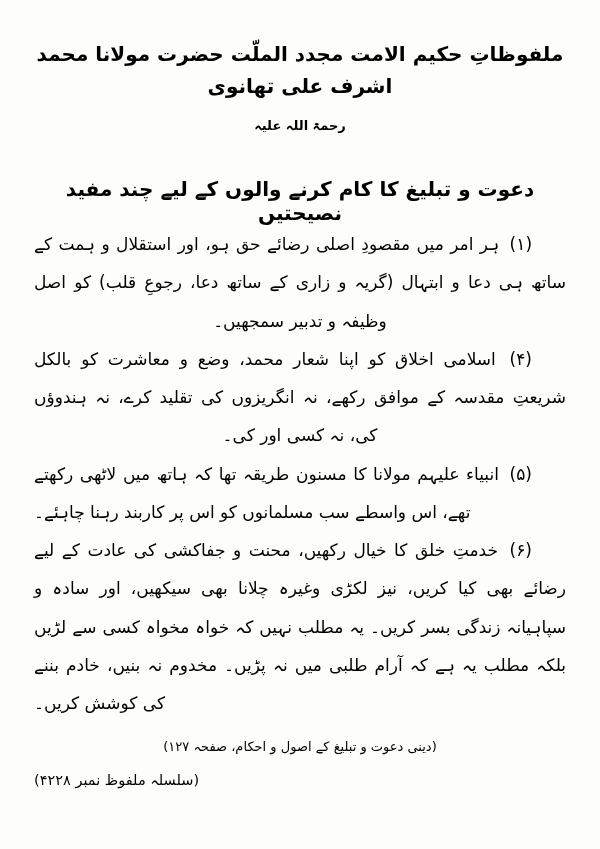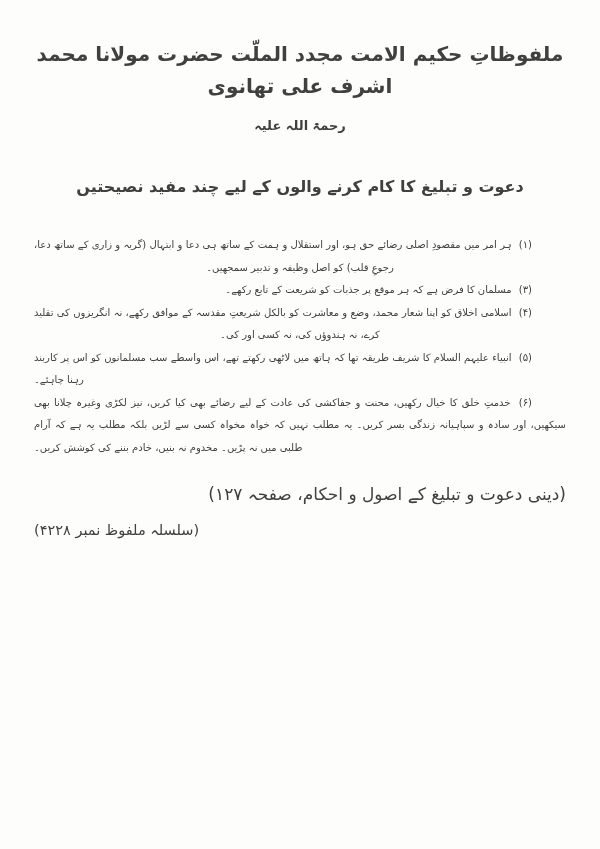--- a/index.html
+++ b/index.html
@@ -10,58 +10,58 @@
   .page {
     position: relative;
     width: 600px;
     height: 849px;
     margin: 0 auto;
     background: #fdfdfb;
     box-sizing: border-box;
     padding: 26px 34px 20px;
     direction: rtl;
     font-family: "DejaVu Sans", sans-serif;
-    color: #404040;
+    color: #000000;
     overflow: hidden;
   }
   .title {
     text-align: center;
     font-size: 20px;
     font-weight: bold;
     line-height: 1.6;
     margin: 12px 0 0;
   }
   .honorific {
     text-align: center;
     font-size: 13px;
     font-weight: bold;
     margin: 16px 0 0;
   }
   .heading {
     text-align: center;
-    font-size: 16px;
+    font-size: 20px;
     font-weight: bold;
     margin: 44px 0 0;
   }
   .body-text {
-    margin-top: 38px;
-    font-size: 10px;
+    font-size: 17px;
     line-height: 2.25;
   }
   .point {
     margin: 0;
     text-align: justify;
     text-indent: 34px; 
   }
   .point.last-center { text-align-last: center; }
   .point.last-left   { text-align-last: left; }
   .pt-num { margin-left: 4px; }
   .reference {
-    font-size: 17px;
-    margin: 25px 0 0;
+    text-align: center;
+    font-size: 13px;
+    margin: 17px 0 0;
   }
   .series-note {
     text-align: left; 
     font-size: 14.5px;
     margin: 18px 0 12px;
   }
 </style>
 </head>
 <body>
 
@@ -74,33 +74,29 @@
   <h2 class="heading">دعوت و تبلیغ کا کام کرنے والوں کے لیے چند مفید نصیحتیں</h2>
 
   <div class="body-text">
 
     <p class="point last-center">
       <span class="pt-num">(۱)</span>
       <span>ہر امر میں مقصودِ اصلی رضائے حق ہو، اور استقلال و ہمت کے ساتھ ہی دعا و ابتہال (گریہ و زاری کے ساتھ دعا، رجوعِ قلب) کو اصل وظیفہ و تدبیر سمجھیں۔</span>
     </p>
 
 
-    <p class="point">
-      <span class="pt-num">(۳)</span>
-      <span>مسلمان کا فرض ہے کہ ہر موقع پر جذبات کو شریعت کے تابع رکھے۔</span>
-    </p>
 
     <p class="point last-center">
       <span class="pt-num">(۴)</span>
       <span>اسلامی اخلاق کو اپنا شعار محمد، وضع و معاشرت کو بالکل شریعتِ مقدسہ کے موافق رکھے، نہ انگریزوں کی تقلید کرے، نہ ہندوؤں کی، نہ کسی اور کی۔</span>
     </p>
 
     <p class="point last-left">
       <span class="pt-num">(۵)</span>
-      <span>انبیاء علیہم السلام کا شریف طریقہ تھا کہ ہاتھ میں لاٹھی رکھتے تھے، اس واسطے سب مسلمانوں کو اس پر کاربند رہنا چاہئے۔</span>
+      <span>انبیاء علیہم مولانا کا مسنون طریقہ تھا کہ ہاتھ میں لاٹھی رکھتے تھے، اس واسطے سب مسلمانوں کو اس پر کاربند رہنا چاہئے۔</span>
     </p>
 
     <p class="point last-left">
       <span class="pt-num">(۶)</span>
       <span>خدمتِ خلق کا خیال رکھیں، محنت و جفاکشی کی عادت کے لیے رضائے بھی کیا کریں، نیز لکڑی وغیرہ چلانا بھی سیکھیں، اور سادہ و سپاہیانہ زندگی بسر کریں۔ یہ مطلب نہیں کہ خواہ مخواہ کسی سے لڑیں بلکہ مطلب یہ ہے کہ آرام طلبی میں نہ پڑیں۔ مخدوم نہ بنیں، خادم بننے کی کوشش کریں۔</span>
     </p>
 
 
   </div>
 

